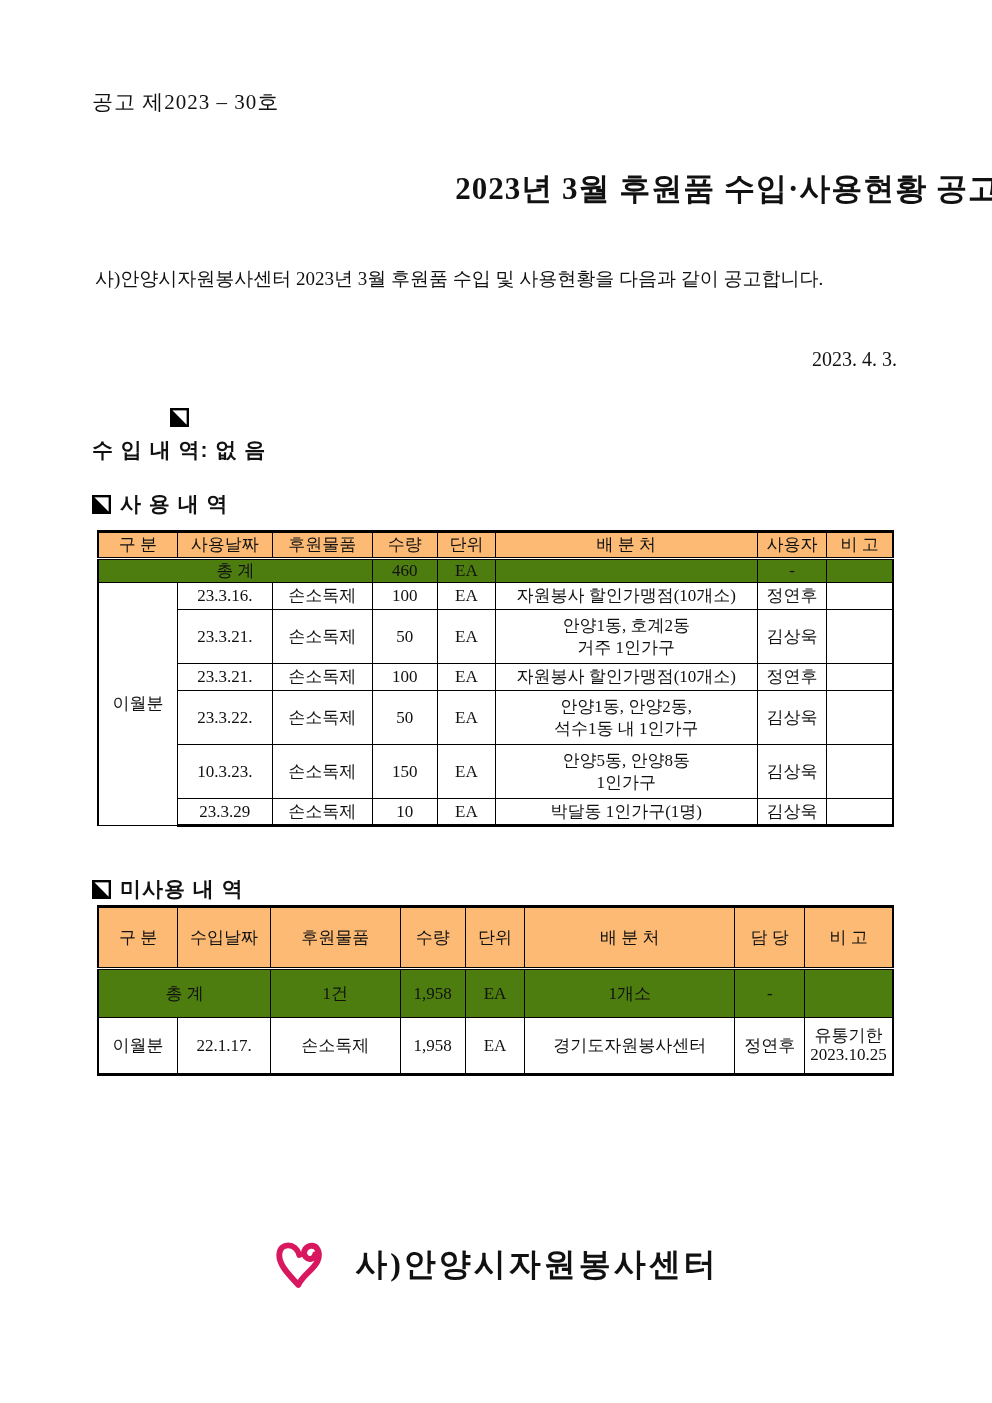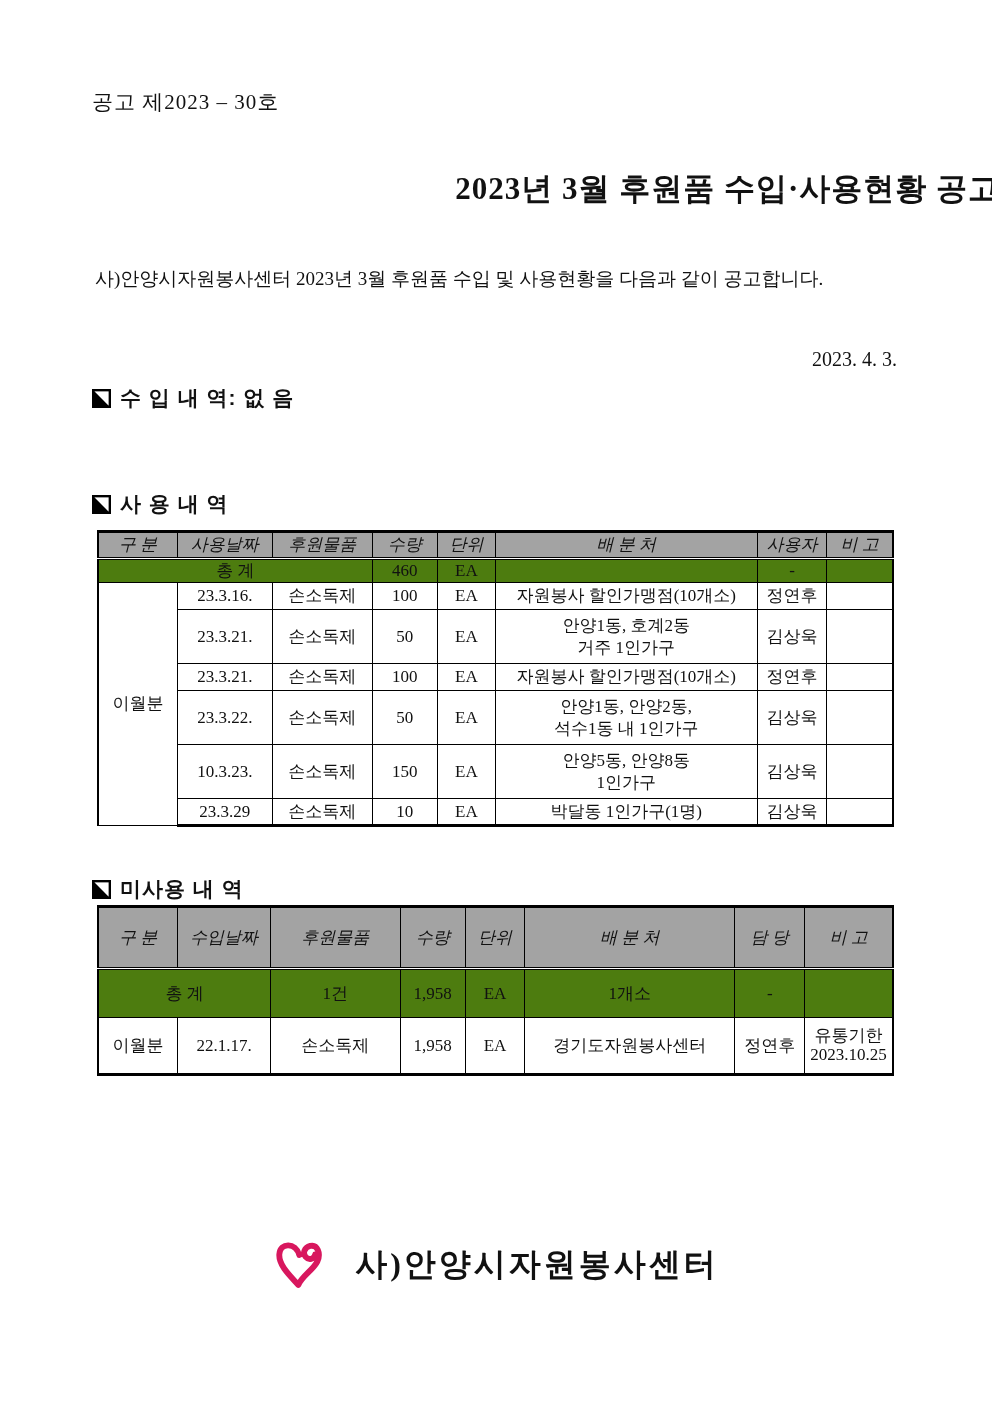--- a/index.html
+++ b/index.html
@@ -28,42 +28,41 @@
     position:absolute;top:348px;right:95px;
     font-size:20px;
   }
   .section{
     position:absolute;left:92px;
     font-family:"Liberation Sans","DejaVu Sans",sans-serif;
     font-weight:bold;font-size:21px;letter-spacing:1px;
     display:flex;align-items:center;gap:9px;
   }
   .section .box-icon{display:inline-block;width:19px;height:19px;}
-  .sec-income{top:384px;}
+  .sec-income{top:408px;flex-direction:column;}
   .sec-usage{top:490px;}
   .sec-unused{top:863px;margin-top:12px;}
 
   table.tbl{
     position:absolute;left:97px;
     width:797px;
     border-collapse:collapse;table-layout:fixed;
     font-size:17px;
   }
   table.tbl th,table.tbl td{
     border:1px solid #000;
     text-align:center;vertical-align:middle;
     padding:0 2px;overflow:hidden;
     font-weight:normal;line-height:1.25;
   }
   table.tbl{border-left:2px solid #000;border-right:2px solid #000;}
   table.tbl thead th{
-    background:#a3a3a3;
+    background:#fdba74;
     border-top:3px solid #000;
     border-bottom:3px double #000;
-    font-style:italic;
   }
   table.tbl tr.row-total td{background:#4d7c0f;}
   table.tbl tr.row-last td{border-bottom:3px solid #000;}
 
   .t1{top:530px;}
   .t1 thead tr{height:27px;}
   .t1 tr.row-total{height:24px;}
   .t1 tr.row-short{height:27px;}
   .t1 tr.row-tall{height:54px;}
 

